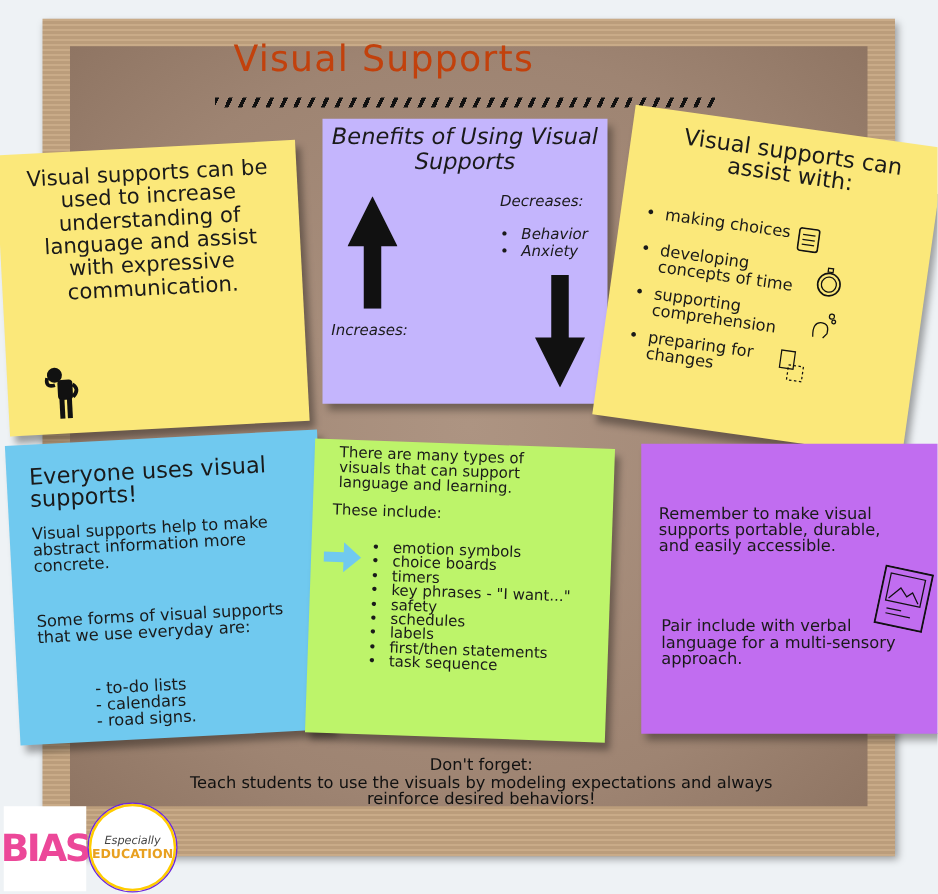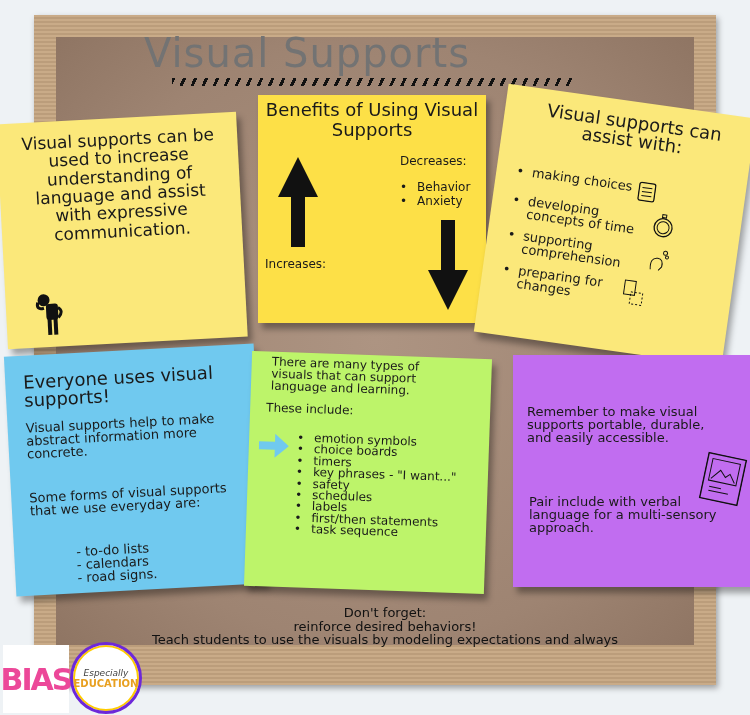--- a/index.html
+++ b/index.html
@@ -14,40 +14,40 @@
     position: absolute; left: 34px; top: 15px; width: 682px; height: 670px;
     background: repeating-linear-gradient(0deg, #c9ab88 0px, #c9ab88 2px, #bb9d7b 2px, #bb9d7b 4px);
     box-shadow: 2px 3px 6px rgba(0,0,0,0.35);
   }
   .board-inner {
     position: absolute; left: 22px; top: 22px; right: 22px; bottom: 40px;
     background: radial-gradient(ellipse at center, #ad9482 0%, #9e8472 70%, #8f7563 100%);
   }
   .title {
     position: absolute; left: 0; top: 30px; width: 614px; text-align: center;
-    font-size: 40px; letter-spacing: 1px; color: #737373;
+    font-size: 29px; letter-spacing: 1px; color: #c2410c;
   }
   .title-underline {
     position: absolute; left: 172px; top: 78px; width: 400px; height: 8px;
     background: repeating-linear-gradient(115deg, #111 0px, #111 3px, transparent 3px, transparent 10px);
   }
   .note {
     position: absolute; box-shadow: 4px 6px 6px rgba(0,0,0,0.35);
     font-size: 15px; line-height: 1.15;
   }
   .note-yellow-left {
     left: 2px; top: 118px; width: 240px; height: 225px; background: #fbe87a;
     transform: rotate(-3deg);
   }
   .note-yellow-left .text {
     position: absolute; left: 18px; top: 12px; width: 205px; text-align: center; font-size: 17px; line-height: 1.08;
   }
   .person-icon { position: absolute; left: 28px; top: 170px; }
   .note-pink {
-    left: 258px; top: 95px; width: 228px; height: 228px; background: #fde047;
+    left: 258px; top: 95px; width: 228px; height: 228px; background: #c4b5fd; font-style: italic;
   }
   .note-pink .heading { position: absolute; left: 0; top: 5px; width: 228px; text-align: center; font-size: 18px; line-height: 1.1; }
   .note-pink .dec-label { position: absolute; left: 142px; top: 60px; font-size: 12px; }
   .note-pink .dec-list { position: absolute; left: 142px; top: 86px; font-size: 12px; list-style: none; }
   .note-pink .inc-label { position: absolute; left: 7px; top: 163px; font-size: 12px; }
   .note-pink .inc-list { position: absolute; left: 7px; top: 188px; font-size: 12px; list-style: none; line-height: 1.05; }
   .bullet::before { content: "•"; margin-right: 10px; }
   .arrow-up { position: absolute; left: 20px; top: 62px; }
   .arrow-down { position: absolute; left: 170px; top: 125px; }
   .note-yellow-right {
@@ -85,21 +85,21 @@
     position: absolute; left: 0; top: 606px; width: 750px; text-align: center;
     font-size: 13px; line-height: 1.05; color: #111; padding-left: 20px;
   }
   .logo-bias {
     position: absolute; left: 3px; top: 645px; width: 66px; height: 68px; background: #fff;
     display: flex; align-items: center; justify-content: center; flex-direction: column;
   }
   .logo-bias .letters { font-size: 30px; font-weight: bold; letter-spacing: -2px; color: #ec4899; }
   .logo-edu {
     position: absolute; left: 70px; top: 642px; width: 72px; height: 72px; border-radius: 50%;
-    background: #fff; border: 3px solid #6d28d9;
+    background: #fff; border: 1px solid #6d28d9;
     box-shadow: 0 0 0 2px #ffcc00 inset;
     display: flex; flex-direction: column; align-items: center; justify-content: center;
   }
   .logo-edu .l1 { font-size: 9px; font-style: italic; color: #444; }
   .logo-edu .l2 { font-size: 10px; font-weight: bold; color: #e8a020; }
 </style>
 </head>
 <body>
 
 <div class="board">
@@ -216,22 +216,22 @@
       <rect x="6" y="6" width="28" height="22" fill="none" stroke="#111"></rect>
       <polyline points="8,26 16,16 22,22 26,18 32,26" fill="none" stroke="#111"></polyline>
       <line x1="8" y1="34" x2="20" y2="34" stroke="#111"></line>
       <line x1="8" y1="38" x2="28" y2="38" stroke="#111"></line>
     </svg>
   <div class="p2">Pair include with verbal language for a multi-sensory approach.</div>
 </div>
 
 <div class="footer-text">
   <div>Don't forget:</div>
+  <div>Teach students to use the  visuals by modeling expectations and always</div>
   <div>reinforce desired behaviors!</div>
-  <div>Teach students to use the  visuals by modeling expectations and always</div>
 </div>
 
 <div class="logo-bias">
   <div class="letters">BIAS</div>
 </div>
 <div class="logo-edu">
   <div class="l1">Especially</div>
   <div class="l2">EDUCATION</div>
 </div>
 

